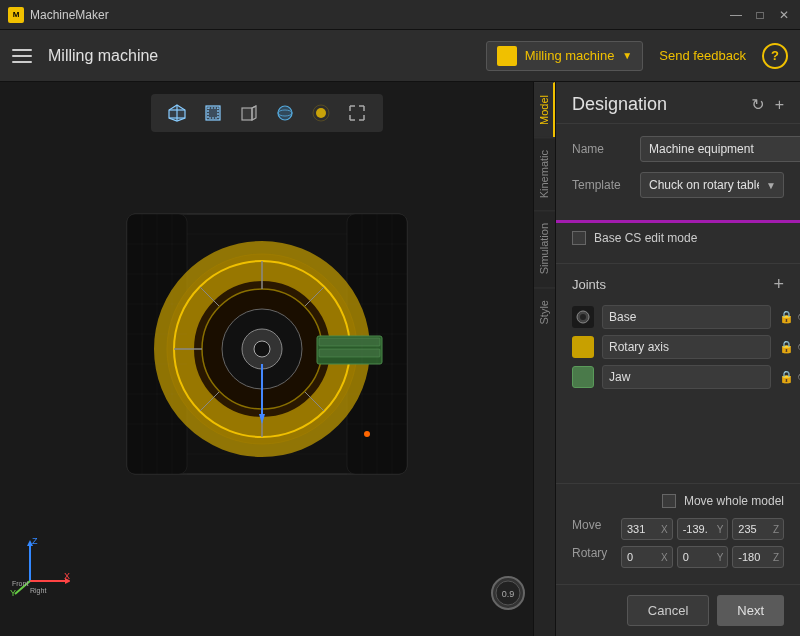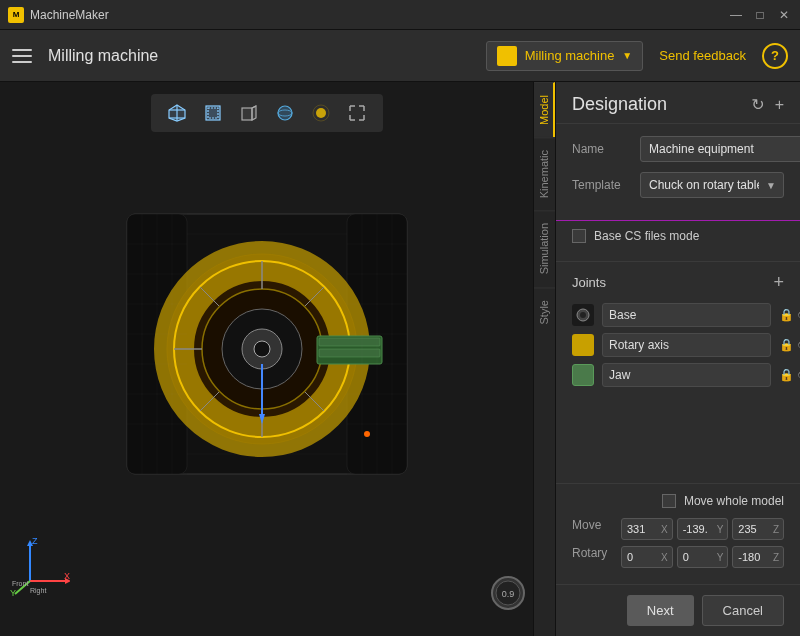--- a/index.html
+++ b/index.html
@@ -177,21 +177,21 @@
       justify-content: space-between;
       border-bottom: 1px solid #3a3a3a;
     }
     #panel-title { font-size: 18px; color: #e0e0e0; font-weight: 400; }
     #panel-actions { display: flex; gap: 10px; align-items: center; }
     .panel-action-btn { background: none; border: none; color: #aaa; cursor: pointer; font-size: 16px; }
 
     
     #form-section {
       padding: 12px 16px;
-      border-bottom: 1px solid #a21caf;
+      border-bottom: 3px solid #a21caf;
     }
     .form-row {
       display: flex;
       align-items: center;
       margin-bottom: 10px;
       gap: 8px;
     }
     .form-label { width: 60px; font-size: 12px; color: #999; flex-shrink: 0; }
     .form-input {
       flex: 1;
@@ -601,21 +601,21 @@
             <option>5-axis mill</option>
           </select>
           <span class="select-arrow">▼</span>
         </div>
       </div>
     </div>
 
     <div id="checkbox-section">
       <div class="checkbox-row">
         <div class="checkbox-box"></div>
-        <span class="checkbox-label">Base CS files mode</span>
+        <span class="checkbox-label">Base CS edit mode</span>
       </div>
     </div>
 
     <div id="joints-section">
       <div id="joints-header">
         <span id="joints-title">Joints</span>
         <button id="joints-add">+</button>
       </div>
 
       <div class="joint-row">
@@ -699,19 +699,19 @@
           </div>
           <div class="coord-input-wrap">
             <input class="coord-input" type="text" value="-180" style="">
             <span class="coord-axis">Z</span>
           </div>
         </div>
       </div>
     </div>
 
     <div id="footer">
+      <button class="footer-btn" id="cancel-btn">Cancel</button>
       <button class="footer-btn" id="next-btn">Next</button>
-      <button class="footer-btn" id="cancel-btn">Cancel</button>
     </div>
 
   </div>
 
 </div>
 
 </body></html>

